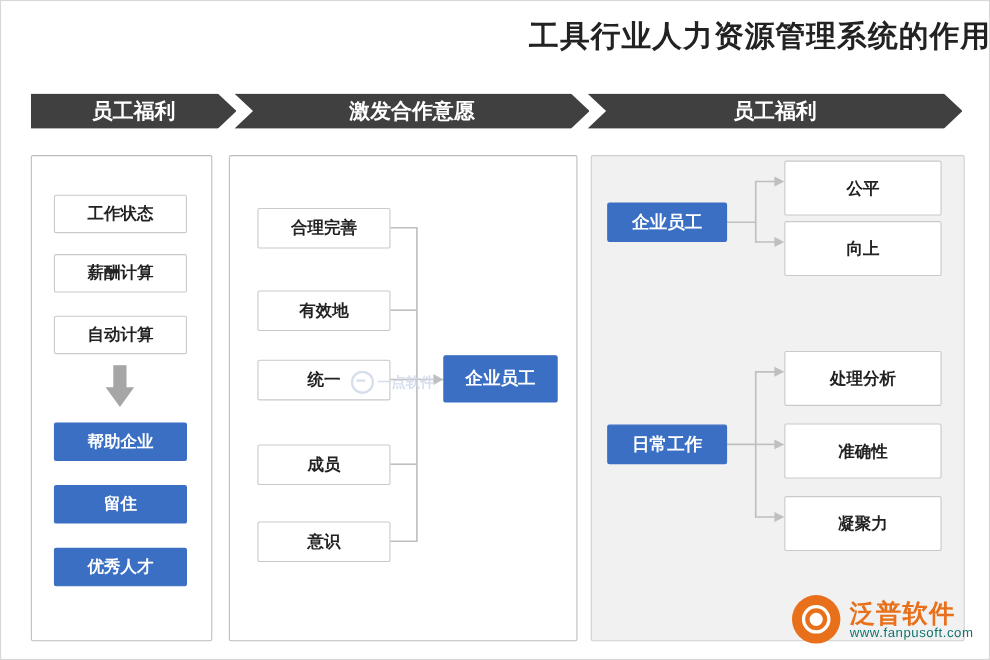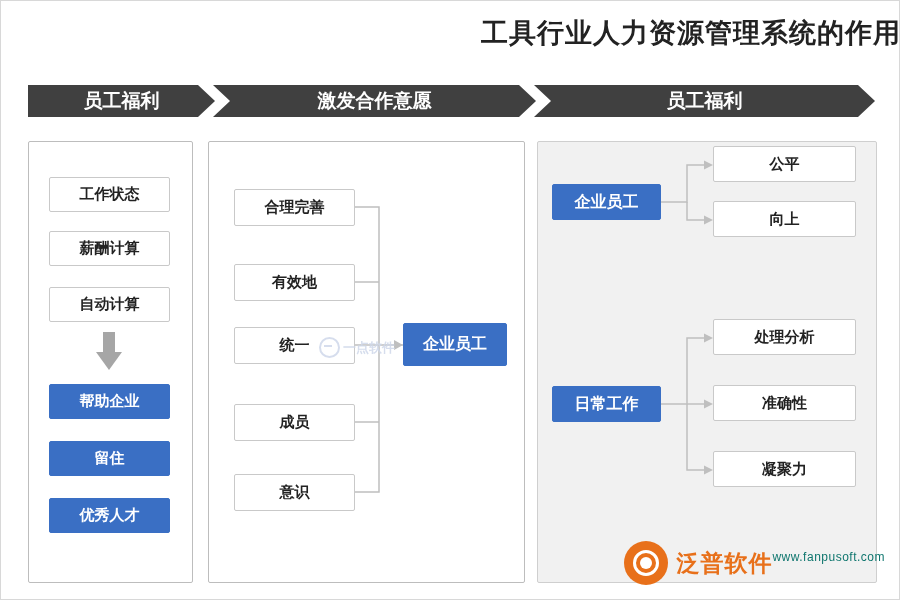--- a/index.html
+++ b/index.html
@@ -71,21 +71,21 @@
     border-left:13px solid transparent;border-right:13px solid transparent;
     border-top:18px solid #a6a6a6;
   }
 
   
   .mbox{left:233px;width:121px;height:37px;}
   .mtarget{left:402px;top:322px;width:104px;height:43px;font-size:16px;}
 
   
   .rsrc{left:551px;width:109px;height:36px;font-size:16px;}
-  .rbox{left:712px;width:143px;height:36px;}
+  .rbox{left:712px;width:143px;height:50px;}
 
   
   svg.lines{
     position:absolute;left:0;top:0;width:900px;height:600px;
     pointer-events:none;
   }
 
   
   .wm-center{
     position:absolute;left:318px;top:336px;
@@ -109,21 +109,21 @@
     background:#e8701a;position:relative;flex:0 0 auto;
   }
   .logo .mark::before{
     content:"";position:absolute;left:9px;top:9px;width:26px;height:26px;
     border-radius:50%;background:#e8701a;border:3px solid #ffffff;box-sizing:border-box;
   }
   .logo .mark::after{
     content:"";position:absolute;left:16px;top:16px;width:12px;height:12px;
     border-radius:50%;background:#ffffff;
   }
-  .logo .txt{display:flex;flex-direction:row;line-height:1.05;}
+  .logo .txt{display:flex;flex-direction:column;line-height:1.05;}
   .logo .cn{font-size:23px;font-weight:bold;color:#e8701a;letter-spacing:1px;}
   .logo .en{font-size:12px;color:#0f766e;letter-spacing:.5px;}
 </style>
 </head>
 <body>
 
 <div class="title">工具行业人力资源管理系统的作用</div>
 
 <div class="banner b1">
   <span>员工福利</span>

